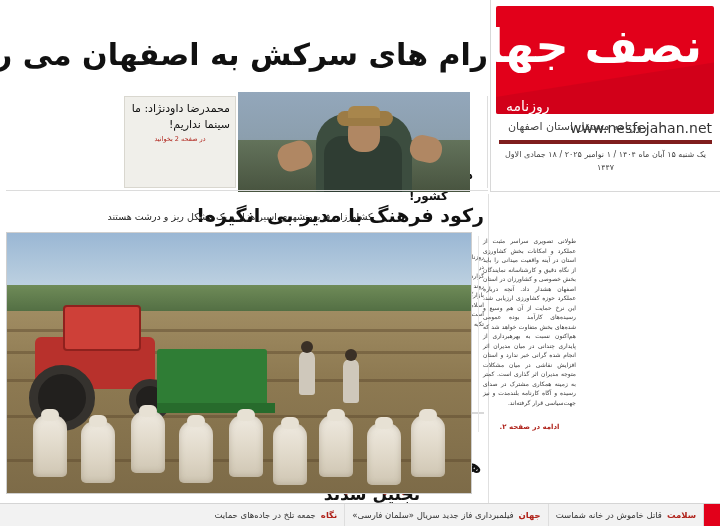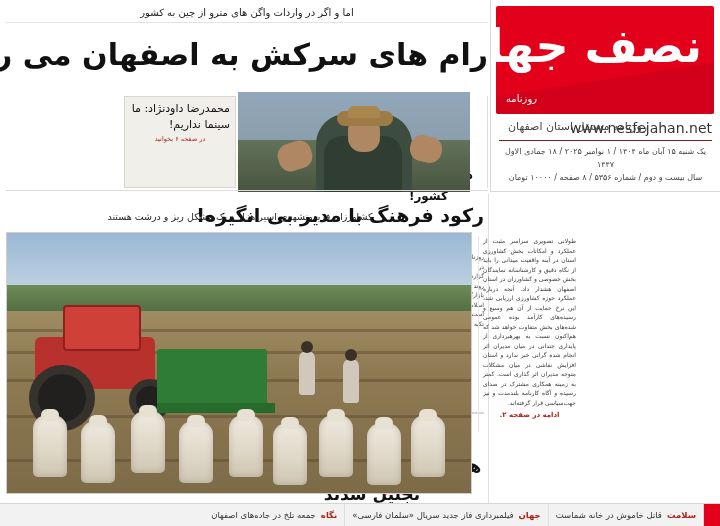--- a/index.html
+++ b/index.html
@@ -50,24 +50,24 @@
     color: #ffffff;
     font-size: 46px;
     font-weight: bold;
     letter-spacing: -1px;
     line-height: 60px;
     white-space: nowrap;
     font-family: "DejaVu Sans", "Liberation Sans", sans-serif;
   }
   .masthead-logo .logo-sub {
     position: absolute;
-    bottom: 10px;
+    bottom: 0;
     left: 10px;
     color: #ffffff;
-    font-size: 10px;
+    font-size: 14px;
   }
   .masthead-logo .swoosh {
     position: absolute;
     right: -30px;
     bottom: -48px;
     width: 300px;
     height: 80px;
     background: #c4001a;
     transform: rotate(-9deg);
     opacity: .55;
@@ -86,21 +86,21 @@
     top: 120px;
     left: 17px;
     font-size: 11px;
     color: #444;
   }
   .masthead-meta {
     position: absolute;
     top: 140px;
     right: 8px;
     left: 8px;
-    border-top: 1px solid #7f1d1d;
+    border-top: 4px solid #7f1d1d;
     padding-top: 4px;
     font-size: 8px;
     color: #444;
     line-height: 13px;
     text-align: center;
   }
 
   
   .kicker-bar {
     position: absolute;
@@ -435,21 +435,21 @@
     height: 196px;
     font-size: 6px;
     line-height: 9.5px;
     color: #3a3a3a;
     text-align: justify;
     border-left: 1px solid #e6e6e6;
     padding-left: 4px;
     box-sizing: border-box;
   }
   .mid-col .more {
-    margin-top: 4px;
+    margin-top: 16px;
     font-size: 7px;
     color: #b0241c;
     text-align: center;
     font-weight: bold;
   }
 
   
   .edit-head {
     position: absolute;
     top: 200px;
@@ -572,46 +572,44 @@
   <div class="masthead">
     <div class="masthead-logo">
       <div class="swoosh"></div>
       <div class="logo-text">نصف جهان</div>
       <div class="logo-sub">روزنامه</div>
     </div>
     <div class="masthead-site">www.nesfejahan.net</div>
     <div class="masthead-slogan">روزنامه مستقل استان اصفهان</div>
     <div class="masthead-meta">
       <div>یک شنبه ۱۵ آبان ماه ۱۴۰۴ / ۱ نوامبر ۲۰۲۵ / ۱۸ جمادی الاول ۱۴۴۷</div>
-      <div>سال بیست و دوم / شماره ۵۳۵۶ / ۸ صفحه / ۱۰۰۰۰ تومان</div>
     </div>
   </div>
 
-  <div class="kicker-bar">اما و اگر در واردات واگن های مترو از چین به کشور</div>
   <div class="main-headline">رام های سرکش به اصفهان می رسد؟!</div>
 
   <div class="teaser-right">
     <div class="t-text">جان گرفتن سینماهای اصفهان، جان دادن سینماهای کشور!</div>
   </div>
 
   <div class="photo-man">
     <div class="sky"></div>
     <div class="trees"></div>
     <div class="body"></div>
     <div class="shirt"></div>
     <div class="face"></div>
     <div class="hat"></div>
     <div class="hat-top"></div>
     <div class="hand-l"></div>
     <div class="hand-r"></div>
   </div>
 
   <div class="teaser-mid">
     <div class="t-title">محمدرضا داودنژاد: ما سینما نداریم!</div>
-    <div class="t-more">در صفحه ۶ بخوانید</div>
+    <div class="t-more">در صفحه 2 بخوانید</div>
   </div>
 
 
   <div class="hrule-top"></div>
   <div class="vrule"></div>
 
   <div class="edit-head">رکود فرهنگ با مدیر بی انگیزه!</div>
   <div class="edit-byline">ایرج ناظمی</div>
   <div class="edit-body">روزنامه نصف‌جهان، پیش‌تر در یادداشت منتظم گزارش‌های متعدد نسبت به روند نامطلوب مدیریت در بازارگاه فرهنگ و ارشاد اسلامی اصفهان هشدار داده است؛ مدیریتی که به جای تکیه بر تعامل با جامعه فرهنگی، بر پیوندهای جناحی و سیاسی بنا شده و مناسبات قدرت در استان را قالب‌کن کرده است. در حالی که کارکنان اداره کل ارشاد نیازهایی از اساسی است، اثرات دوام و بی‌توجهی مدیران به ارشاد متناسب با انتظارات است و ظرفیت‌های مهم مردمی نسبت به رونق و انسجام، شهروندی اصفهان که دارای گرانش مبانی همه‌گیر و مدیران کار فکنی ارتباط نشده گفته کاشانه درکارنامه رسیده و بالاتر نیست.</div>
   <div class="edit-rule"></div>
@@ -665,17 +663,17 @@
     <div class="bb-item">
       <span class="bb-tag">سلامت</span>
       <span>قاتل خاموش در خانه شماست</span>
     </div>
     <div class="bb-item">
       <span class="bb-tag">جهان</span>
       <span>فیلمبرداری فاز جدید سریال «سلمان فارسی»</span>
     </div>
     <div class="bb-item">
       <span class="bb-tag">نگاه</span>
-      <span>جمعه تلخ در جاده‌های اصفهان</span>
+      <span>جمعه تلخ در جاده‌های حمایت</span>
     </div>
   </div>
 
 </div>
 
 </body></html>

